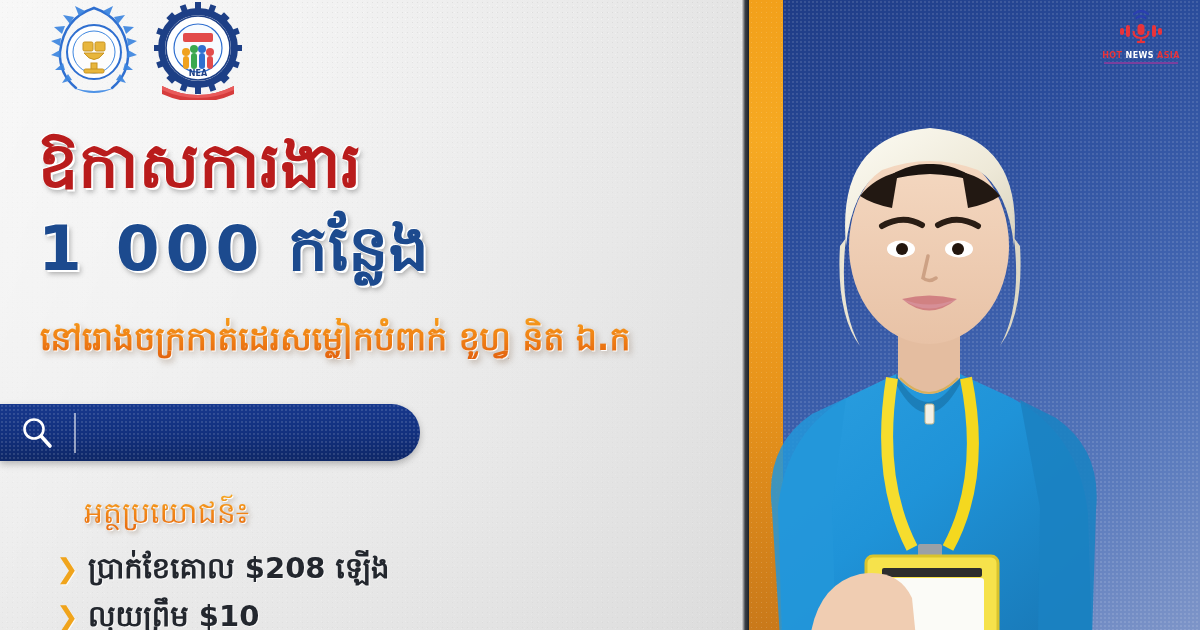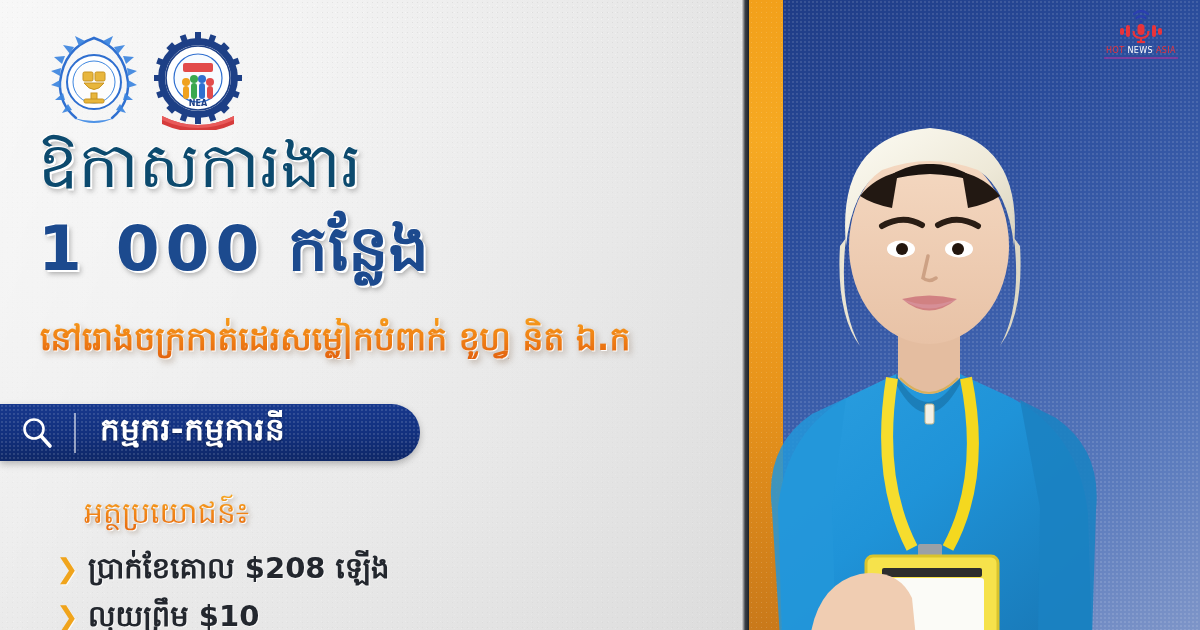--- a/index.html
+++ b/index.html
@@ -42,27 +42,27 @@
     background-size:5px 5px;opacity:.5;}
   .blue-panel{
     position:absolute;left:783px;top:0;width:417px;height:630px;
     background:linear-gradient(150deg,#1f3c86 0%,#2a4c9b 28%,#3f62ae 55%,#5b7bbd 78%,#7e95c8 100%);
   }
   .blue-panel::after{content:"";position:absolute;inset:0;
     background-image:radial-gradient(circle, rgba(255,255,255,.17) .7px, transparent .9px);
     background-size:4px 4px;opacity:.7;}
 
   
-  .emblems{position:absolute;left:48px;top:30px;display:flex;gap:12px;z-index:6;text-align:center;}
+  .emblems{position:absolute;left:48px;top:0;display:flex;gap:12px;z-index:6;text-align:center;}
   .emblem{position:relative;width:92px;height:100px;}
 
   
   .headline{position:absolute;left:38px;top:134px;z-index:6;width:700px;}
   .kh-line1{
-    font-size:63px;line-height:1.0;font-weight:normal;color:#0c4a6e;
+    font-size:63px;line-height:1.0;font-weight:bold;color:#b91c1c;
     letter-spacing:.5px;
     text-shadow:
       2px 2px 0 #ffffff, -1px -1px 0 rgba(255,255,255,.9),
       3px 4px 5px rgba(90,90,90,.45);
   }
   .kh-line2{
     margin-top:20px;
     font-size:63px;line-height:1.0;font-weight:bold;color:#1c4a8e;
     letter-spacing:.5px;
     text-shadow:
@@ -118,21 +118,21 @@
   }
   .bullet-text{font-size:29px;font-weight:bold;color:#23272e;line-height:1.25;
     text-shadow:1px 1px 0 rgba(255,255,255,.7);}
 
   
   .woman{position:absolute;left:660px;top:78px;width:560px;height:560px;z-index:5;}
 
   
   .logo{position:absolute;right:16px;top:6px;width:86px;height:58px;z-index:9;
     display:flex;flex-direction:column;align-items:center;justify-content:flex-start;}
-  .logo-text{font-size:8px;font-weight:normal;letter-spacing:.4px;margin-top:2px;}
+  .logo-text{font-size:8px;font-weight:bold;letter-spacing:.4px;margin-top:7px;}
   .logo-text .hot{color:#e8333a;}
   .logo-text .news{color:#ffffff;}
   .logo-text .asia{color:#e8333a;}
   .logo-underline{width:74px;height:2px;background:#7b3f9d;margin-top:2px;}
 </style>
 </head>
 <body>
 
 <div class="poster">
 
@@ -302,21 +302,20 @@
   <div class="subtitle">នៅរោងចក្រកាត់ដេរសម្លៀកបំពាក់ ខូហ្វូ និត ឯ.ក</div>
 
   <div class="pill">
     <div class="pill-icon">
       <svg width="36" height="36" viewBox="0 0 36 36">
         <circle cx="15" cy="14" r="9.5" fill="none" stroke="#ffffff" stroke-width="2.6"></circle>
         <line x1="22" y1="21" x2="31" y2="31" stroke="#ffffff" stroke-width="3.6" stroke-linecap="round"></line>
       </svg>
     </div>
     <div class="pill-sep"></div>
-    <div class="pill-label">កម្មករ-កម្មការនី</div>
   </div>
 
   <div class="benefits">
     <div class="benefits-title">អត្ថប្រយោជន៍៖</div>
 
     <div class="bullet-row">
       <span class="chev">❯</span>
       <span class="bullet-text">ប្រាក់ខែគោល $208 ឡើង</span>
     </div>
 

